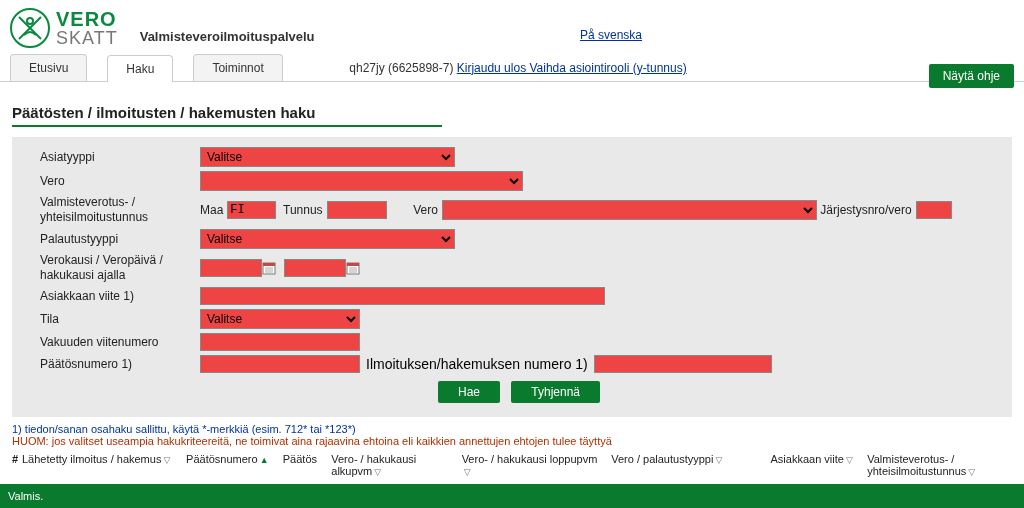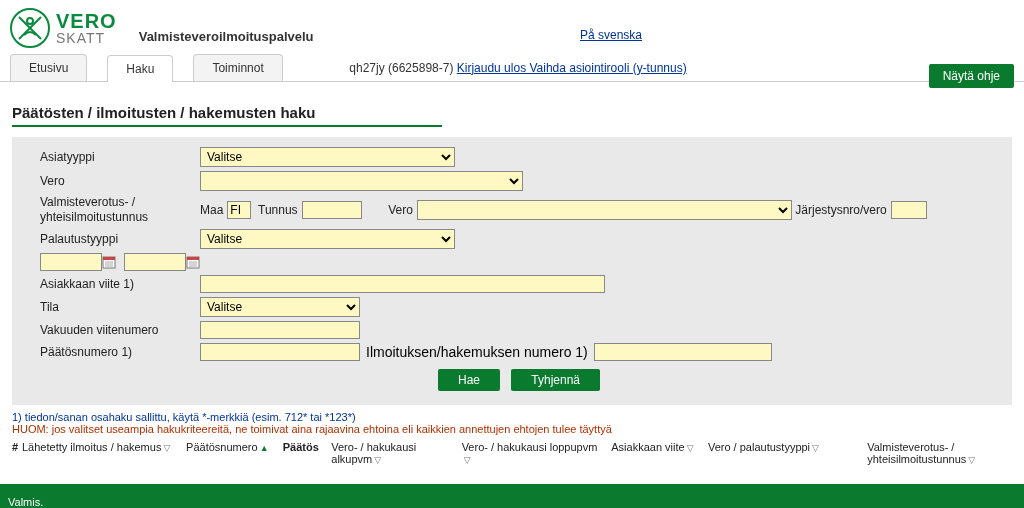--- a/index.html
+++ b/index.html
@@ -2,42 +2,42 @@
 <html><head>
 <meta charset="utf-8">
 <style>
 * { box-sizing: border-box; margin: 0; padding: 0; }
 body { font-family: Arial, sans-serif; font-size: 12px; background: #fff; width: 1024px; height: 508px; position: relative; overflow: hidden; }
 .header { display: flex; align-items: flex-start; padding: 8px 10px 0 10px; }
 .logo-block { display: flex; align-items: center; gap: 6px; }
 .logo-circle { width: 40px; height: 40px; border: 2px solid #0a8a3e; border-radius: 50%; display: flex; align-items: center; justify-content: center; }
 .logo-text { display: flex; flex-direction: column; line-height: 1; }
 .logo-vero { color: #0a8a3e; font-size: 20px; font-weight: bold; letter-spacing: 1px; }
-.logo-skatt { color: #777; font-size: 14px; letter-spacing: 1px; }
+.logo-skatt { color: #777; font-size: 18px; letter-spacing: 1px; }
 .service-title { margin-left: 22px; font-weight: bold; font-size: 13px; color: #333; align-self: flex-end; padding-bottom: 4px; }
 .lang-link { position: absolute; left: 580px; top: 28px; color: #003399; text-decoration: underline; font-size: 12px; }
 .tabs-row { display: flex; align-items: center; border-bottom: 1px solid #ccc; margin-top: 6px; padding-left: 10px; position: relative; }
 .tab { padding: 6px 18px; border: 1px solid #ccc; border-bottom: none; background: #f3f3f3; margin-right: 20px; border-radius: 4px 4px 0 0; cursor: pointer; font-size: 12px; color: #333; }
 .tab.active { background: #fff; font-weight: normal; position: relative; top: 1px; }
 .center-info { position: absolute; left: 12px; right: 0; text-align: center; pointer-events: none; }
 .center-info span, .center-info a { pointer-events: auto; }
 .center-info .userid { color: #333; }
 .center-info a { color: #003399; text-decoration: underline; }
 .show-help { position: absolute; right: 10px; top: 64px; background: #0a7a2e; color: #fff; border: none; padding: 5px 14px; cursor: pointer; font-size: 12px; border-radius: 2px; }
 .page-title { font-weight: bold; font-size: 15px; color: #222; margin: 22px 0 4px 12px; }
 .title-underline { border-bottom: 2px solid #0a7a2e; width: 430px; margin-left: 12px; margin-bottom: 10px; }
 .form-area { background: #e9e9e9; margin: 0 12px; padding: 10px 14px 14px 28px; }
 .form-row { display: flex; align-items: center; margin-bottom: 4px; }
 .form-label { width: 160px; font-size: 12px; color: #222; }
 .form-label.multi { line-height: 1.25; }
-select, input[type=text] { font-size: 12px; border: 1px solid #888; padding: 1px 2px; background: #fef9c3; }
+select, input[type=text] { font-size: 12px; border: 1px solid #888; padding: 1px 2px; background: #ef4444; }
 .sel-asiatyyppi { width: 255px; }
 .sel-vero { width: 323px; }
 .inline-label { font-size: 12px; color: #222; margin-right: 4px; }
-.maa-input { width: 24px; background: #e9e9e9; border: 1px solid #999; }
+.maa-input { width: 49px; background: #e9e9e9; border: 1px solid #999; font-family: Liberation Mono, monospace; }
 .tunnus-input { width: 60px; background: #e9e9e9; border: 1px solid #999; }
 .vero-sel-wide { width: 375px; }
 .jarj-input { width: 36px; }
 .sel-palautus { width: 255px; }
 .date-input { width: 62px; }
 .cal-icon { display: inline-block; width: 14px; height: 14px; vertical-align: middle; cursor: pointer; margin-right: 8px; }
 .viite-input { width: 405px; }
 .sel-tila { width: 160px; }
 .vak-input { width: 160px; }
 .paatosnum-input { width: 160px; }
@@ -45,29 +45,29 @@
 .ilm-input { width: 178px; }
 .btn-row { text-align: center; margin-top: 8px; }
 .action-btn { background: #0a7a2e; color: #fff; border: none; padding: 4px 20px; font-size: 12px; cursor: pointer; border-radius: 2px; margin: 0 4px; }
 .hint-text { color: #003399; font-size: 11px; margin: 6px 0 0 12px; }
 .note-text { color: #b03000; font-size: 11px; margin: 0 0 4px 12px; }
 .cols-row { display: flex; margin: 6px 12px 0 12px; font-size: 11px; color: #222; }
 .cols-row .col { padding-right: 10px; }
 .col-hash { width: 10px; font-weight: bold; }
 .col-1 { width: 170px; }
 .col-2 { width: 100px; }
-.col-3 { width: 50px; font-weight: bold; }
+.col-3 { width: 50px; font-weight: normal; }
 .col-4 { width: 135px; }
 .col-5 { width: 155px; }
 .col-6 { width: 165px; }
 .col-7 { width: 100px; }
 .col-8 { width: 150px; }
 .sort-arrow { display: inline-block; font-size: 9px; color: #777; margin-left: 2px; }
 .sort-arrow.up { color: #0a7a2e; }
-.footer { position: absolute; bottom: 0; left: 0; right: 0; height: 24px; background: #0a7a2e; color: #fff; font-size: 11px; display: flex; align-items: flex-end; padding-left: 8px; }
+.footer { position: absolute; bottom: 0; left: 0; right: 0; height: 24px; background: #0a7a2e; color: #fff; font-size: 11px; display: flex; align-items: center; padding-left: 8px; }
 </style>
 </head>
 <body>
 
 <div class="header">
   <div class="logo-block">
     <div class="logo-circle">
       <svg width="30" height="30" viewBox="0 0 30 30">
           <g stroke="#0a8a3e" fill="none" stroke-width="2">
             <path d="M4 4 L26 26 M26 4 L4 26"></path>
@@ -120,20 +120,21 @@
     <select class="vero-sel-wide"><option></option></select>
     &nbsp;
     <span class="inline-label">Järjestysnro/vero</span>
     <input type="text" class="jarj-input" style="">
   </div>
   <div class="form-row">
     <div class="form-label">Palautustyyppi</div>
     <select class="sel-palautus"><option>Valitse</option></select>
   </div>
   <div class="form-row">
+    <div class="form-label multi">Verokausi / Veropäivä / hakukausi ajalla</div>
     <input type="text" class="date-input" style="">
     <span class="cal-icon"><svg width="14" height="14">
           <rect x="1" y="2" width="12" height="11" fill="#fff" stroke="#777"></rect>
           <rect x="1" y="2" width="12" height="3" fill="#c44"></rect>
           <line x1="3" y1="7" x2="11" y2="7" stroke="#aaa"></line>
           <line x1="3" y1="9" x2="11" y2="9" stroke="#aaa"></line>
           <line x1="3" y1="11" x2="11" y2="11" stroke="#aaa"></line>
         </svg></span>
     <input type="text" class="date-input" style="">
     <span class="cal-icon"><svg width="14" height="14">
@@ -171,20 +172,20 @@
 <div class="hint-text">1) tiedon/sanan osahaku sallittu, käytä *-merkkiä (esim. 712* tai *123*)</div>
 <div class="note-text">HUOM: jos valitset useampia hakukriteereitä, ne toimivat aina rajaavina ehtoina eli kaikkien annettujen ehtojen tulee täyttyä</div>
 
 <div class="cols-row">
   <div class="col col-hash">#</div>
   <div class="col col-1"><span>Lähetetty ilmoitus / hakemus</span><span class="sort-arrow">▽</span></div>
   <div class="col col-2"><span>Päätösnumero</span><span class="sort-arrow up">▲</span></div>
   <div class="col col-3">Päätös</div>
   <div class="col col-4"><span>Vero- / hakukausi alkupvm</span><span class="sort-arrow">▽</span></div>
   <div class="col col-5"><span>Vero- / hakukausi loppupvm</span><span class="sort-arrow">▽</span></div>
+  <div class="col col-6"><span>Vero / palautustyyppi</span><span class="sort-arrow">▽</span></div>
   <div class="col col-7"><span>Asiakkaan viite</span><span class="sort-arrow">▽</span></div>
-  <div class="col col-6"><span>Vero / palautustyyppi</span><span class="sort-arrow">▽</span></div>
   <div class="col col-8"><span>Valmisteverotus- / yhteisilmoitustunnus</span><span class="sort-arrow">▽</span></div>
 </div>
 
 <div class="footer">
   <span>Valmis.</span>
 </div>
 
 </body></html>

